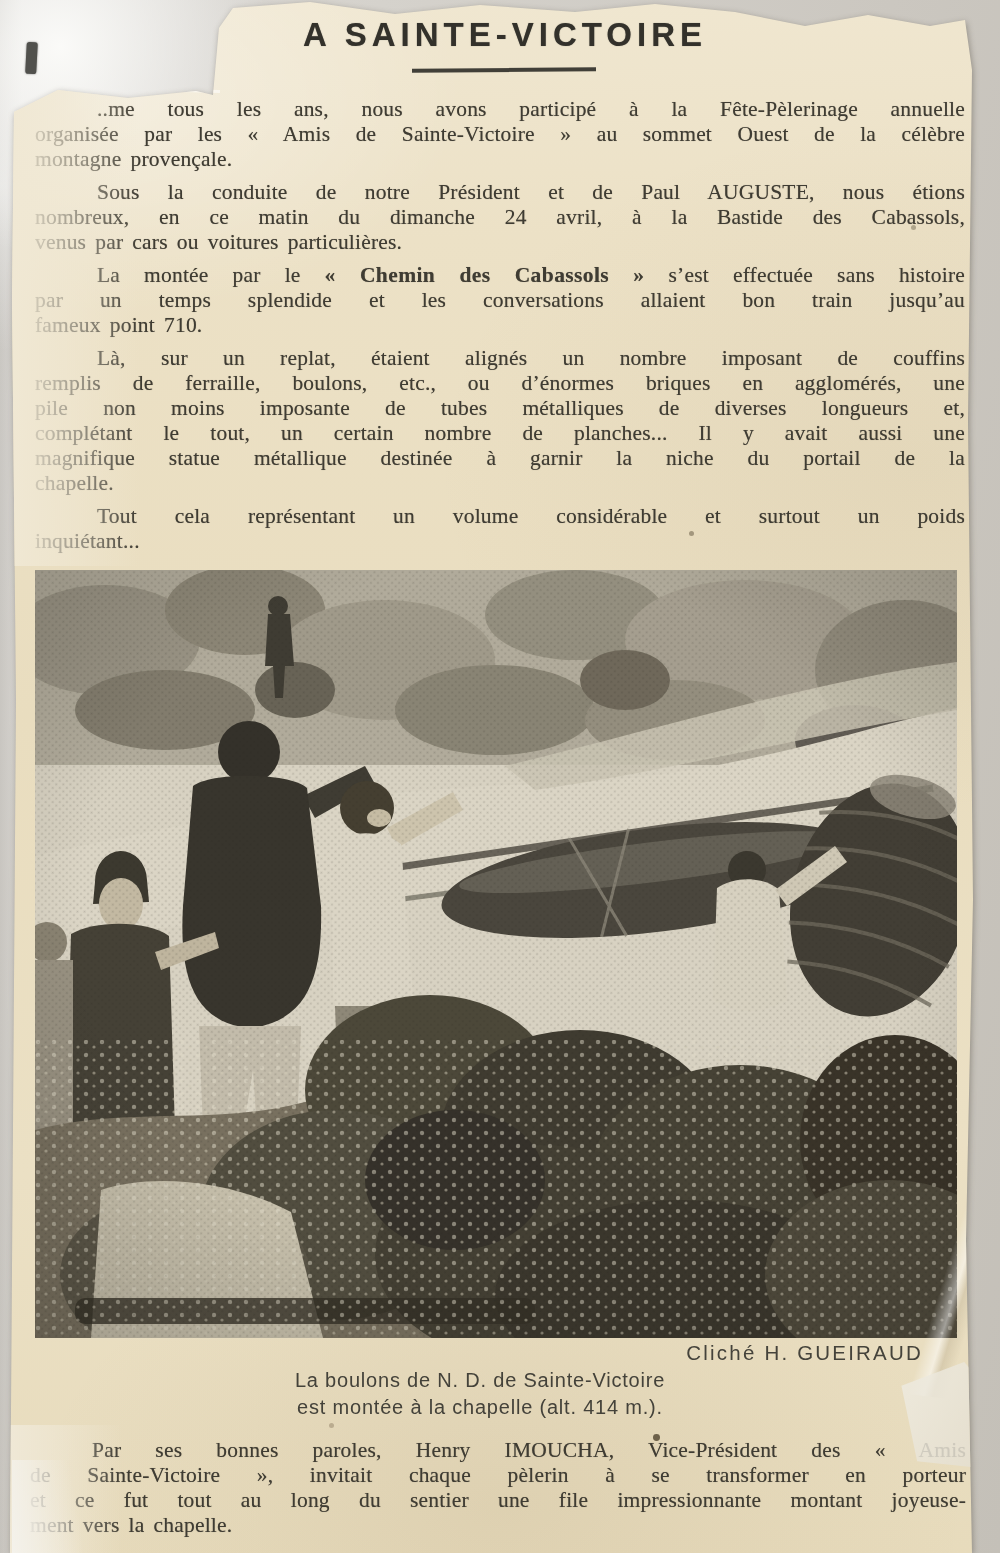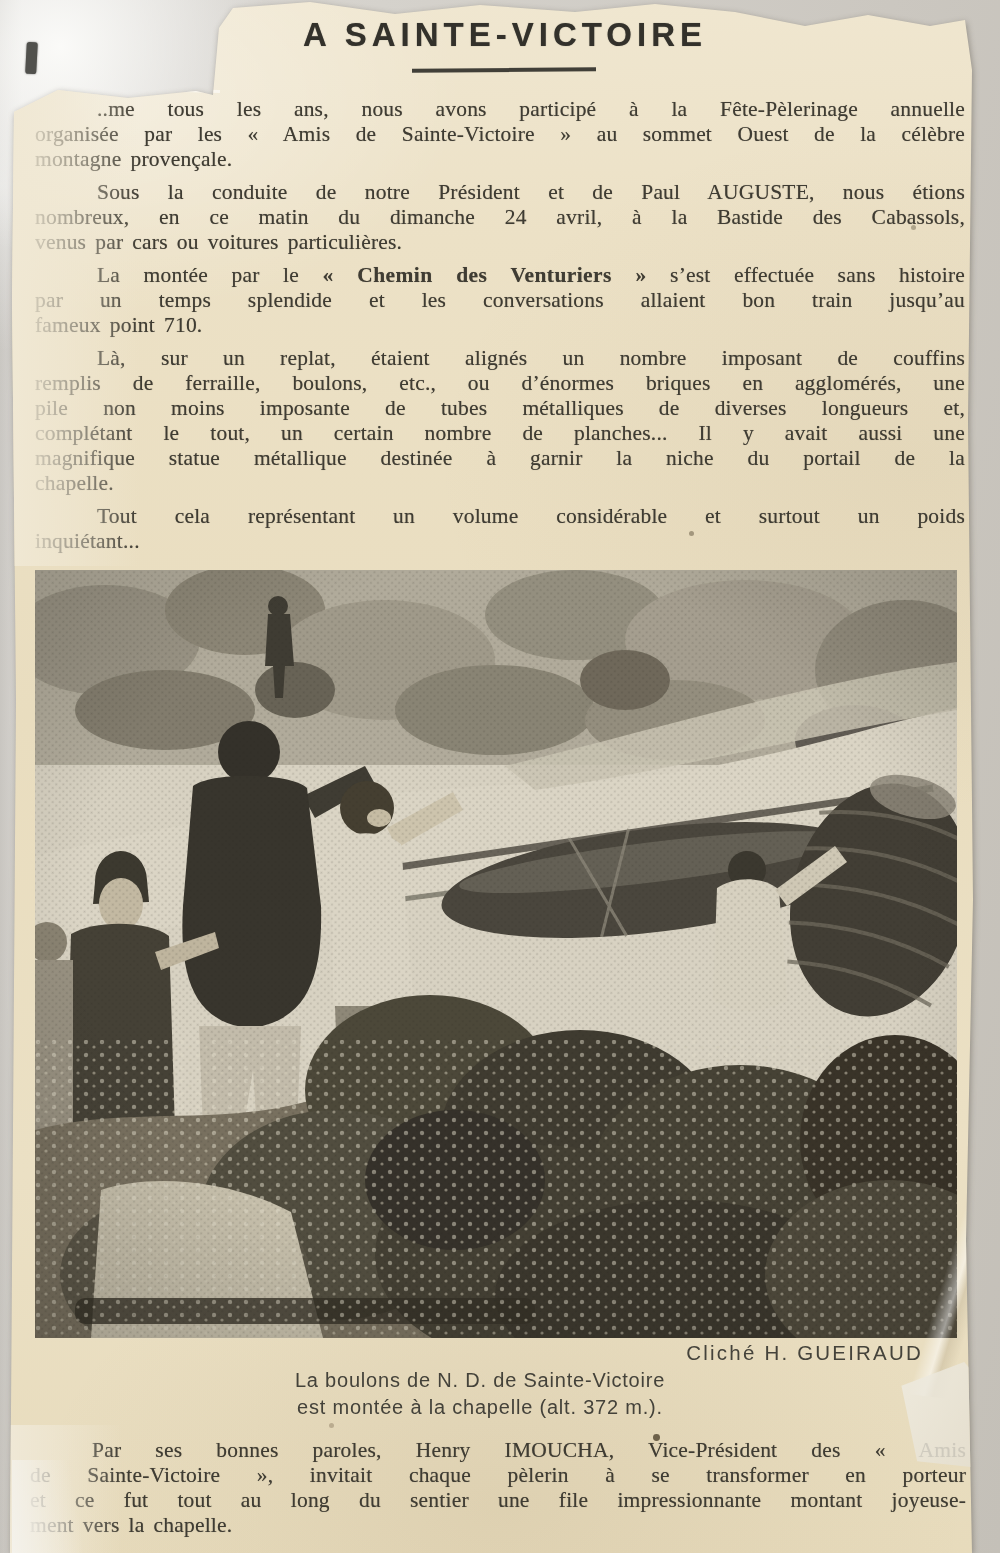--- a/index.html
+++ b/index.html
@@ -91,21 +91,21 @@
             <div class="line first">..me tous les ans, nous avons participé à la Fête-Pèlerinage annuelle</div>
             <div class="line">organisée par les « Amis de Sainte-Victoire » au sommet Ouest de la célèbre</div>
             <div class="line last">montagne provençale.</div>
           </div>
         <div class="para">
             <div class="line first">Sous la conduite de notre Président et de Paul AUGUSTE, nous étions</div>
             <div class="line">nombreux, en ce matin du dimanche 24 avril, à la Bastide des Cabassols,</div>
             <div class="line last">venus par cars ou voitures particulières.</div>
           </div>
         <div class="para">
-            <div class="line first">La montée par le <b>« Chemin des Venturiers »</b> s’est effectuée sans histoire</div>
+            <div class="line first">La montée par le <b>« Chemin des Cabassols »</b> s’est effectuée sans histoire</div>
             <div class="line">par un temps splendide et les conversations allaient bon train jusqu’au</div>
             <div class="line last">fameux point 710.</div>
           </div>
         <div class="para">
             <div class="line first">Là, sur un replat, étaient alignés un nombre imposant de couffins</div>
             <div class="line">remplis de ferraille, boulons, etc., ou d’énormes briques en agglomérés, une</div>
             <div class="line">pile non moins imposante de tubes métalliques de diverses longueurs et,</div>
             <div class="line">complétant le tout, un certain nombre de planches... Il y avait aussi une</div>
             <div class="line">magnifique statue métallique destinée à garnir la niche du portail de la</div>
             <div class="line last">chapelle.</div>
@@ -234,21 +234,21 @@
 
           <rect width="922" height="768" fill="url(#ht)" opacity=".16"></rect>
           <rect width="922" height="768" fill="url(#vg)"></rect>
         </svg>
       </figure>
 
       <div class="credit">Cliché H. GUEIRAUD</div>
 
       <div class="caption">
         <div>La boulons de N. D. de Sainte-Victoire</div>
-        <div>est montée à la chapelle (alt. 372 m.).</div>
+        <div>est montée à la chapelle (alt. 414 m.).</div>
       </div>
 
       <section class="article article-bottom">
         <div class="para">
             <div class="line first">Par ses bonnes paroles, Henry IMOUCHA, Vice-Président des « Amis</div>
             <div class="line">de Sainte-Victoire », invitait chaque pèlerin à se transformer en porteur</div>
             <div class="line">et ce fut tout au long du sentier une file impressionnante montant joyeuse-</div>
             <div class="line last">ment vers la chapelle.</div>
           </div>
       </section>

